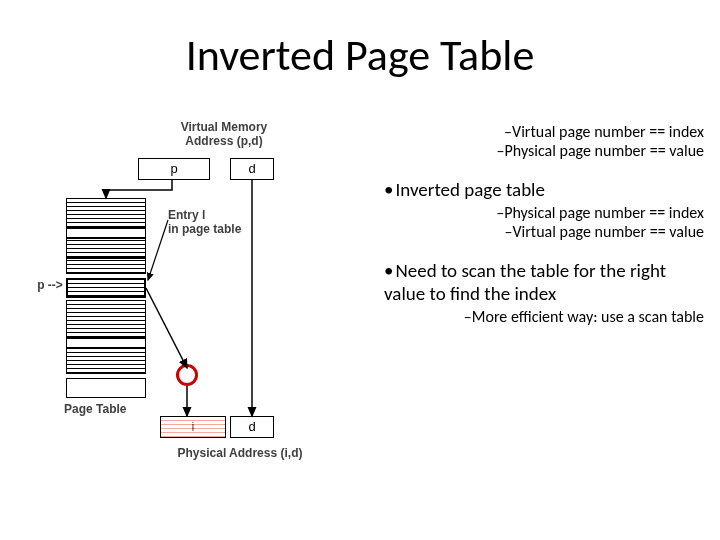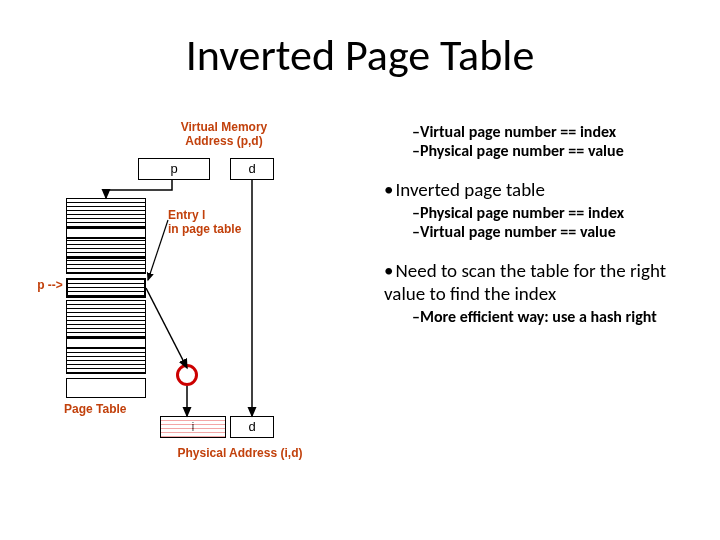--- a/index.html
+++ b/index.html
@@ -26,34 +26,34 @@
     font-size: 44px;
     font-weight: 400;
   }
   .content {
     position: absolute;
     left: 384px;
     top: 122px;
     width: 320px;
   }
   .b1 { font-size: 19px; margin: 0 0 2px 0; }
-  .b2 { font-size: 16px; font-weight: bold; margin: 0 0 0 28px; }
+  .b2 { font-size: 16px; font-weight: normal; margin: 0 0 0 28px; text-align: right; }
   .spacer { height: 18px; }
   .b1 .bullet { margin-right: 2px; }
   .b2 .dash { margin-right: 0; }
 
   
   .diagram {
     position: absolute;
     left: 52px;
     top: 120px;
     width: 330px;
     height: 360px;
   }
-  .lbl { font-family: Arial, sans-serif; font-size: 12px; font-weight: bold; color:#c2410c; position:absolute; text-align:center; }
+  .lbl { font-family: Arial, sans-serif; font-size: 12px; font-weight: bold; color:#404040; position:absolute; text-align:center; }
   .box { position:absolute; border:1px solid #000; background:#fff; box-sizing:border-box; }
   .hatch { background: repeating-linear-gradient(0deg,#000 0,#000 1px,#fff 1px,#fff 4px); }
   .hatchR { background: repeating-linear-gradient(0deg,#d00 0,#d00 1px,#fff 1px,#fff 4px); }
   .cell { text-align:center; font:13px Arial, sans-serif; line-height:20px; }
   .circle { position:absolute; width:22px; height:22px; border-radius:50%; border:3px solid #c00; box-sizing:border-box; }
   svg.arrows { position:absolute; left:0; top:0; width:330px; height:360px; }
 </style>
 </head>
 <body>
 
@@ -62,21 +62,21 @@
 
   <div class="content">
     <p class="b2"><span class="dash">–</span><span>Virtual page number == index</span></p>
     <p class="b2"><span class="dash">–</span><span>Physical page number == value</span></p>
     <div class="spacer"></div>
     <p class="b1"><span class="bullet">•</span><span>Inverted page table</span></p>
     <p class="b2"><span class="dash">–</span><span>Physical page number == index</span></p>
     <p class="b2"><span class="dash">–</span><span>Virtual page number == value</span></p>
     <div class="spacer"></div>
     <p class="b1"><span class="bullet">•</span><span>Need to scan the table for the right value to find the index</span></p>
-    <p class="b2"><span class="dash">–</span><span>More efficient way: use a hash right</span></p>
+    <p class="b2"><span class="dash">–</span><span>More efficient way: use a scan table</span></p>
   </div>
 
   <div class="diagram">
 
     <div class="lbl" style="left:112px; top:0; width:120px; white-space:pre;">Virtual Memory
 Address (p,d)</div>
 
     <div class="box cell" style="left:86px; top:38px; width:72px; height:22px;">p</div>
 
     <div class="box cell" style="left:178px; top:38px; width:44px; height:22px;">d</div>

